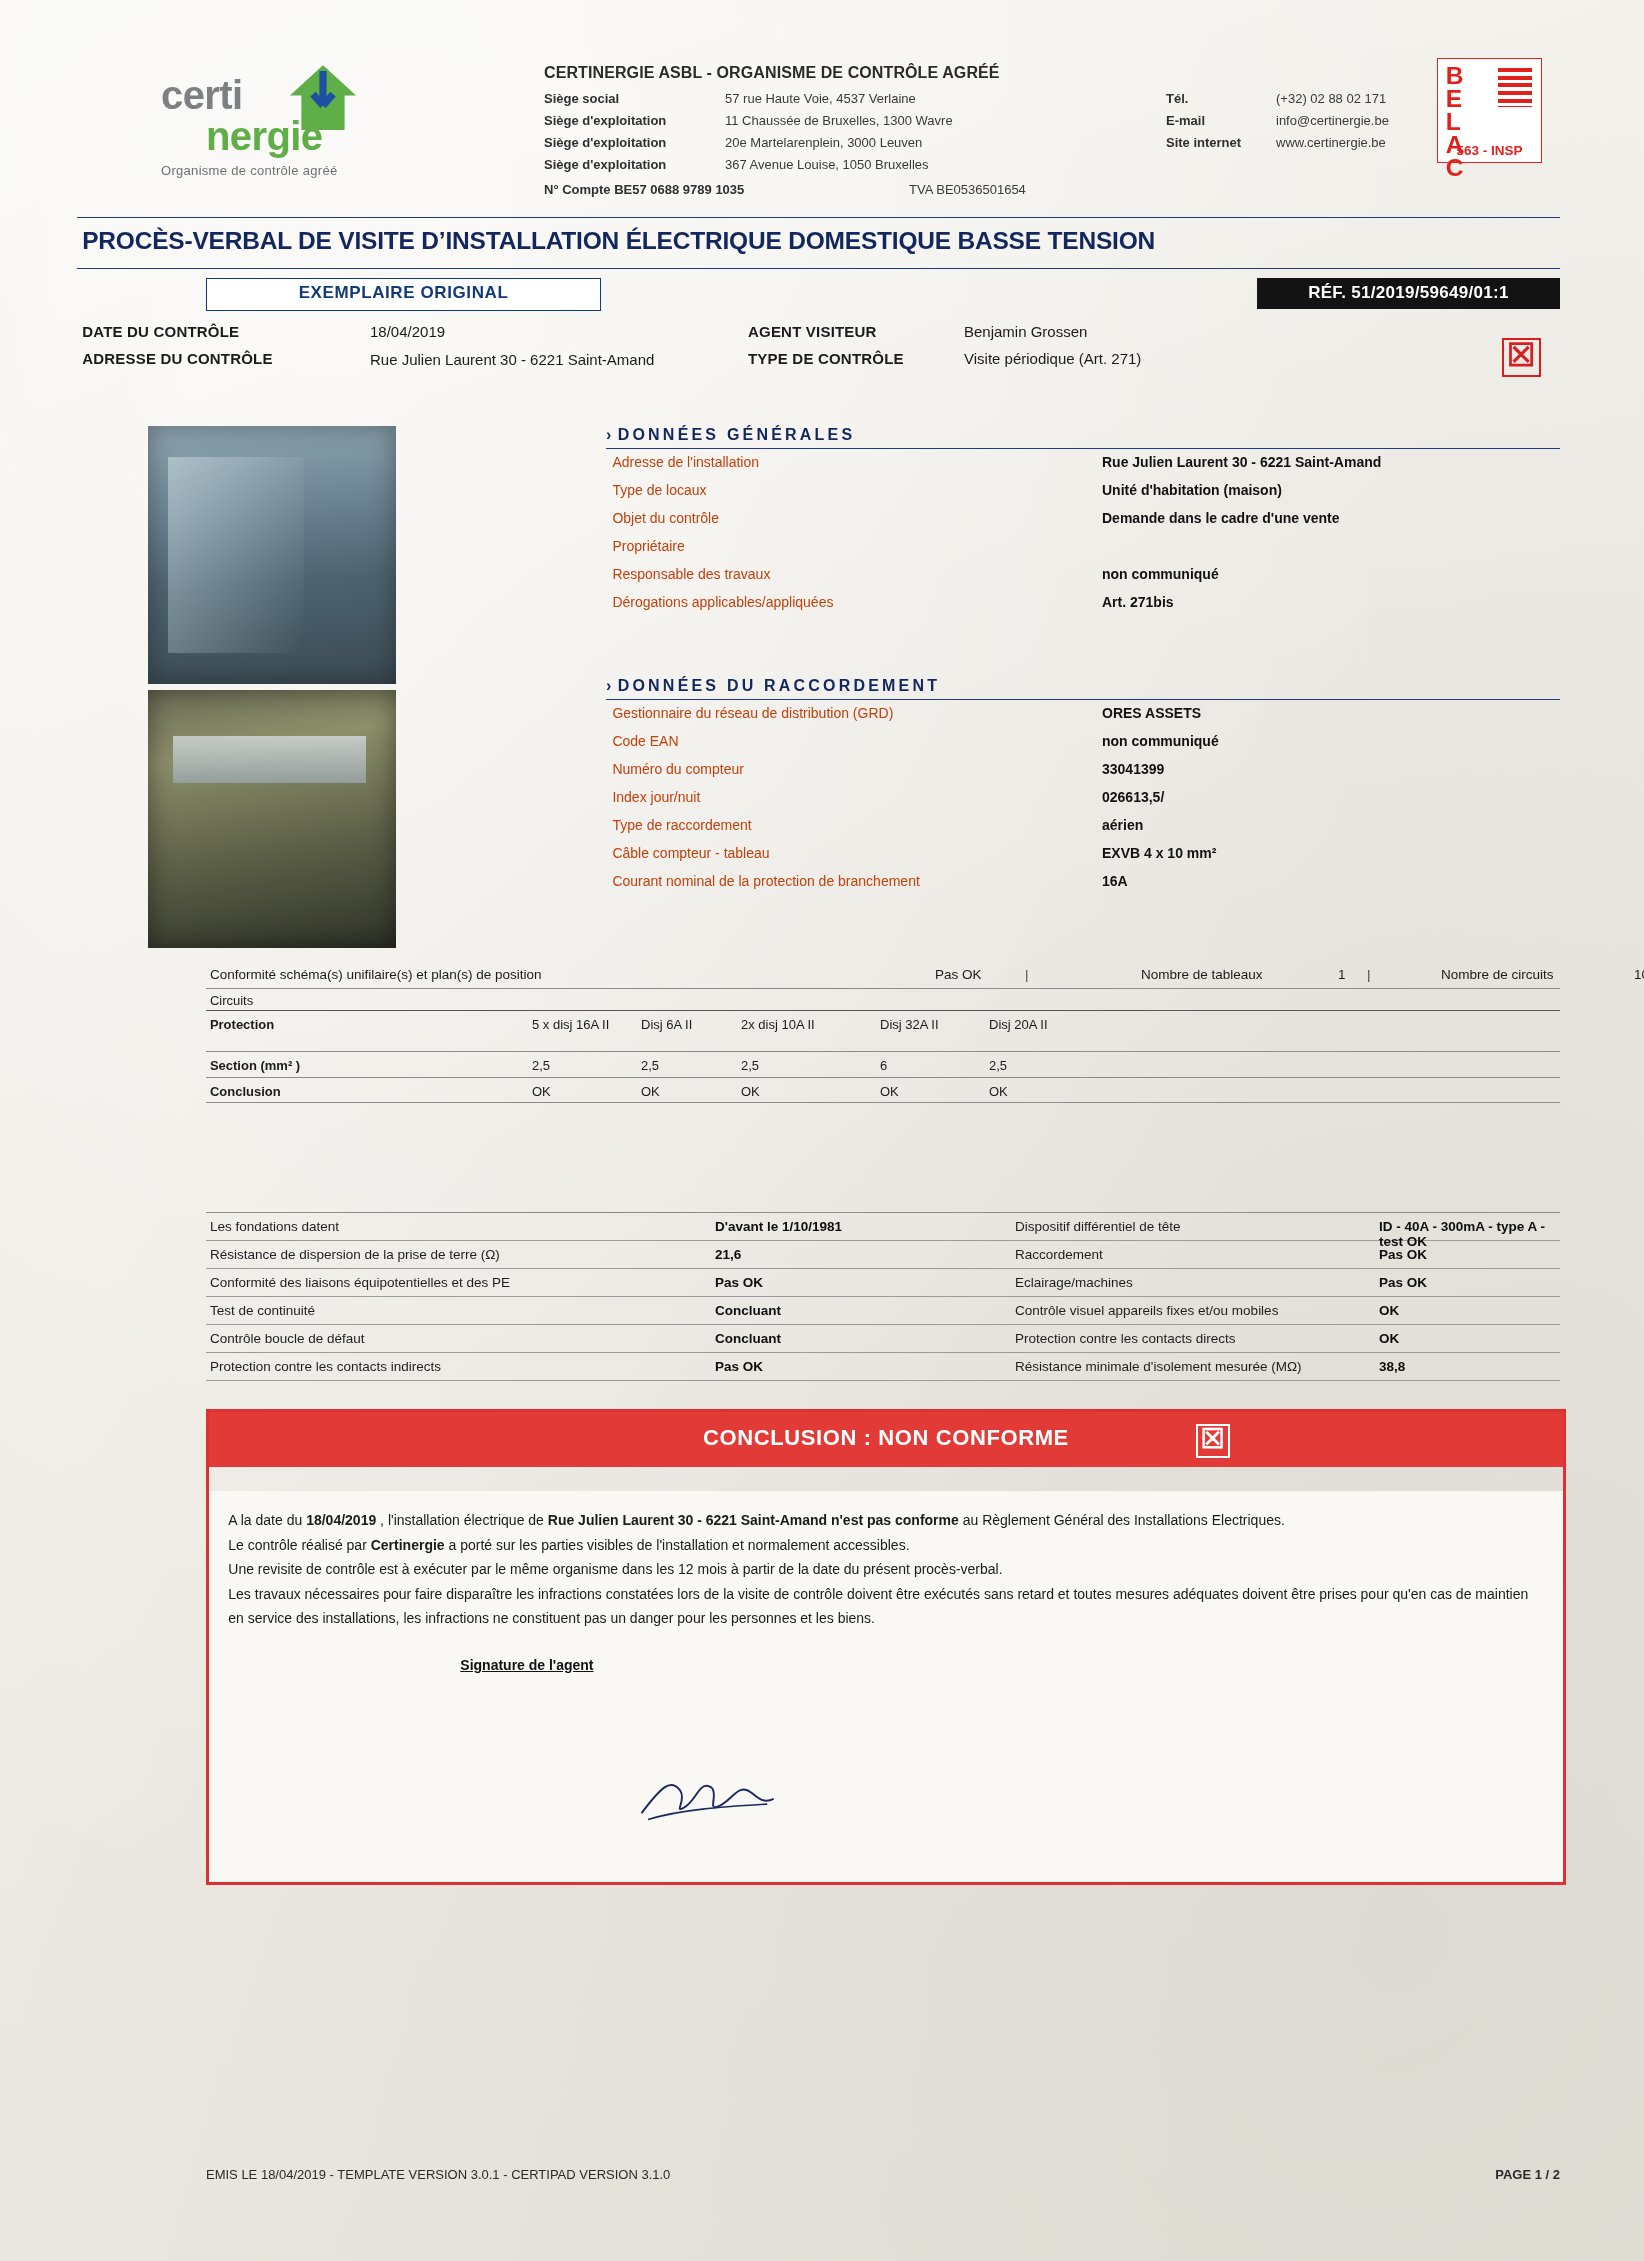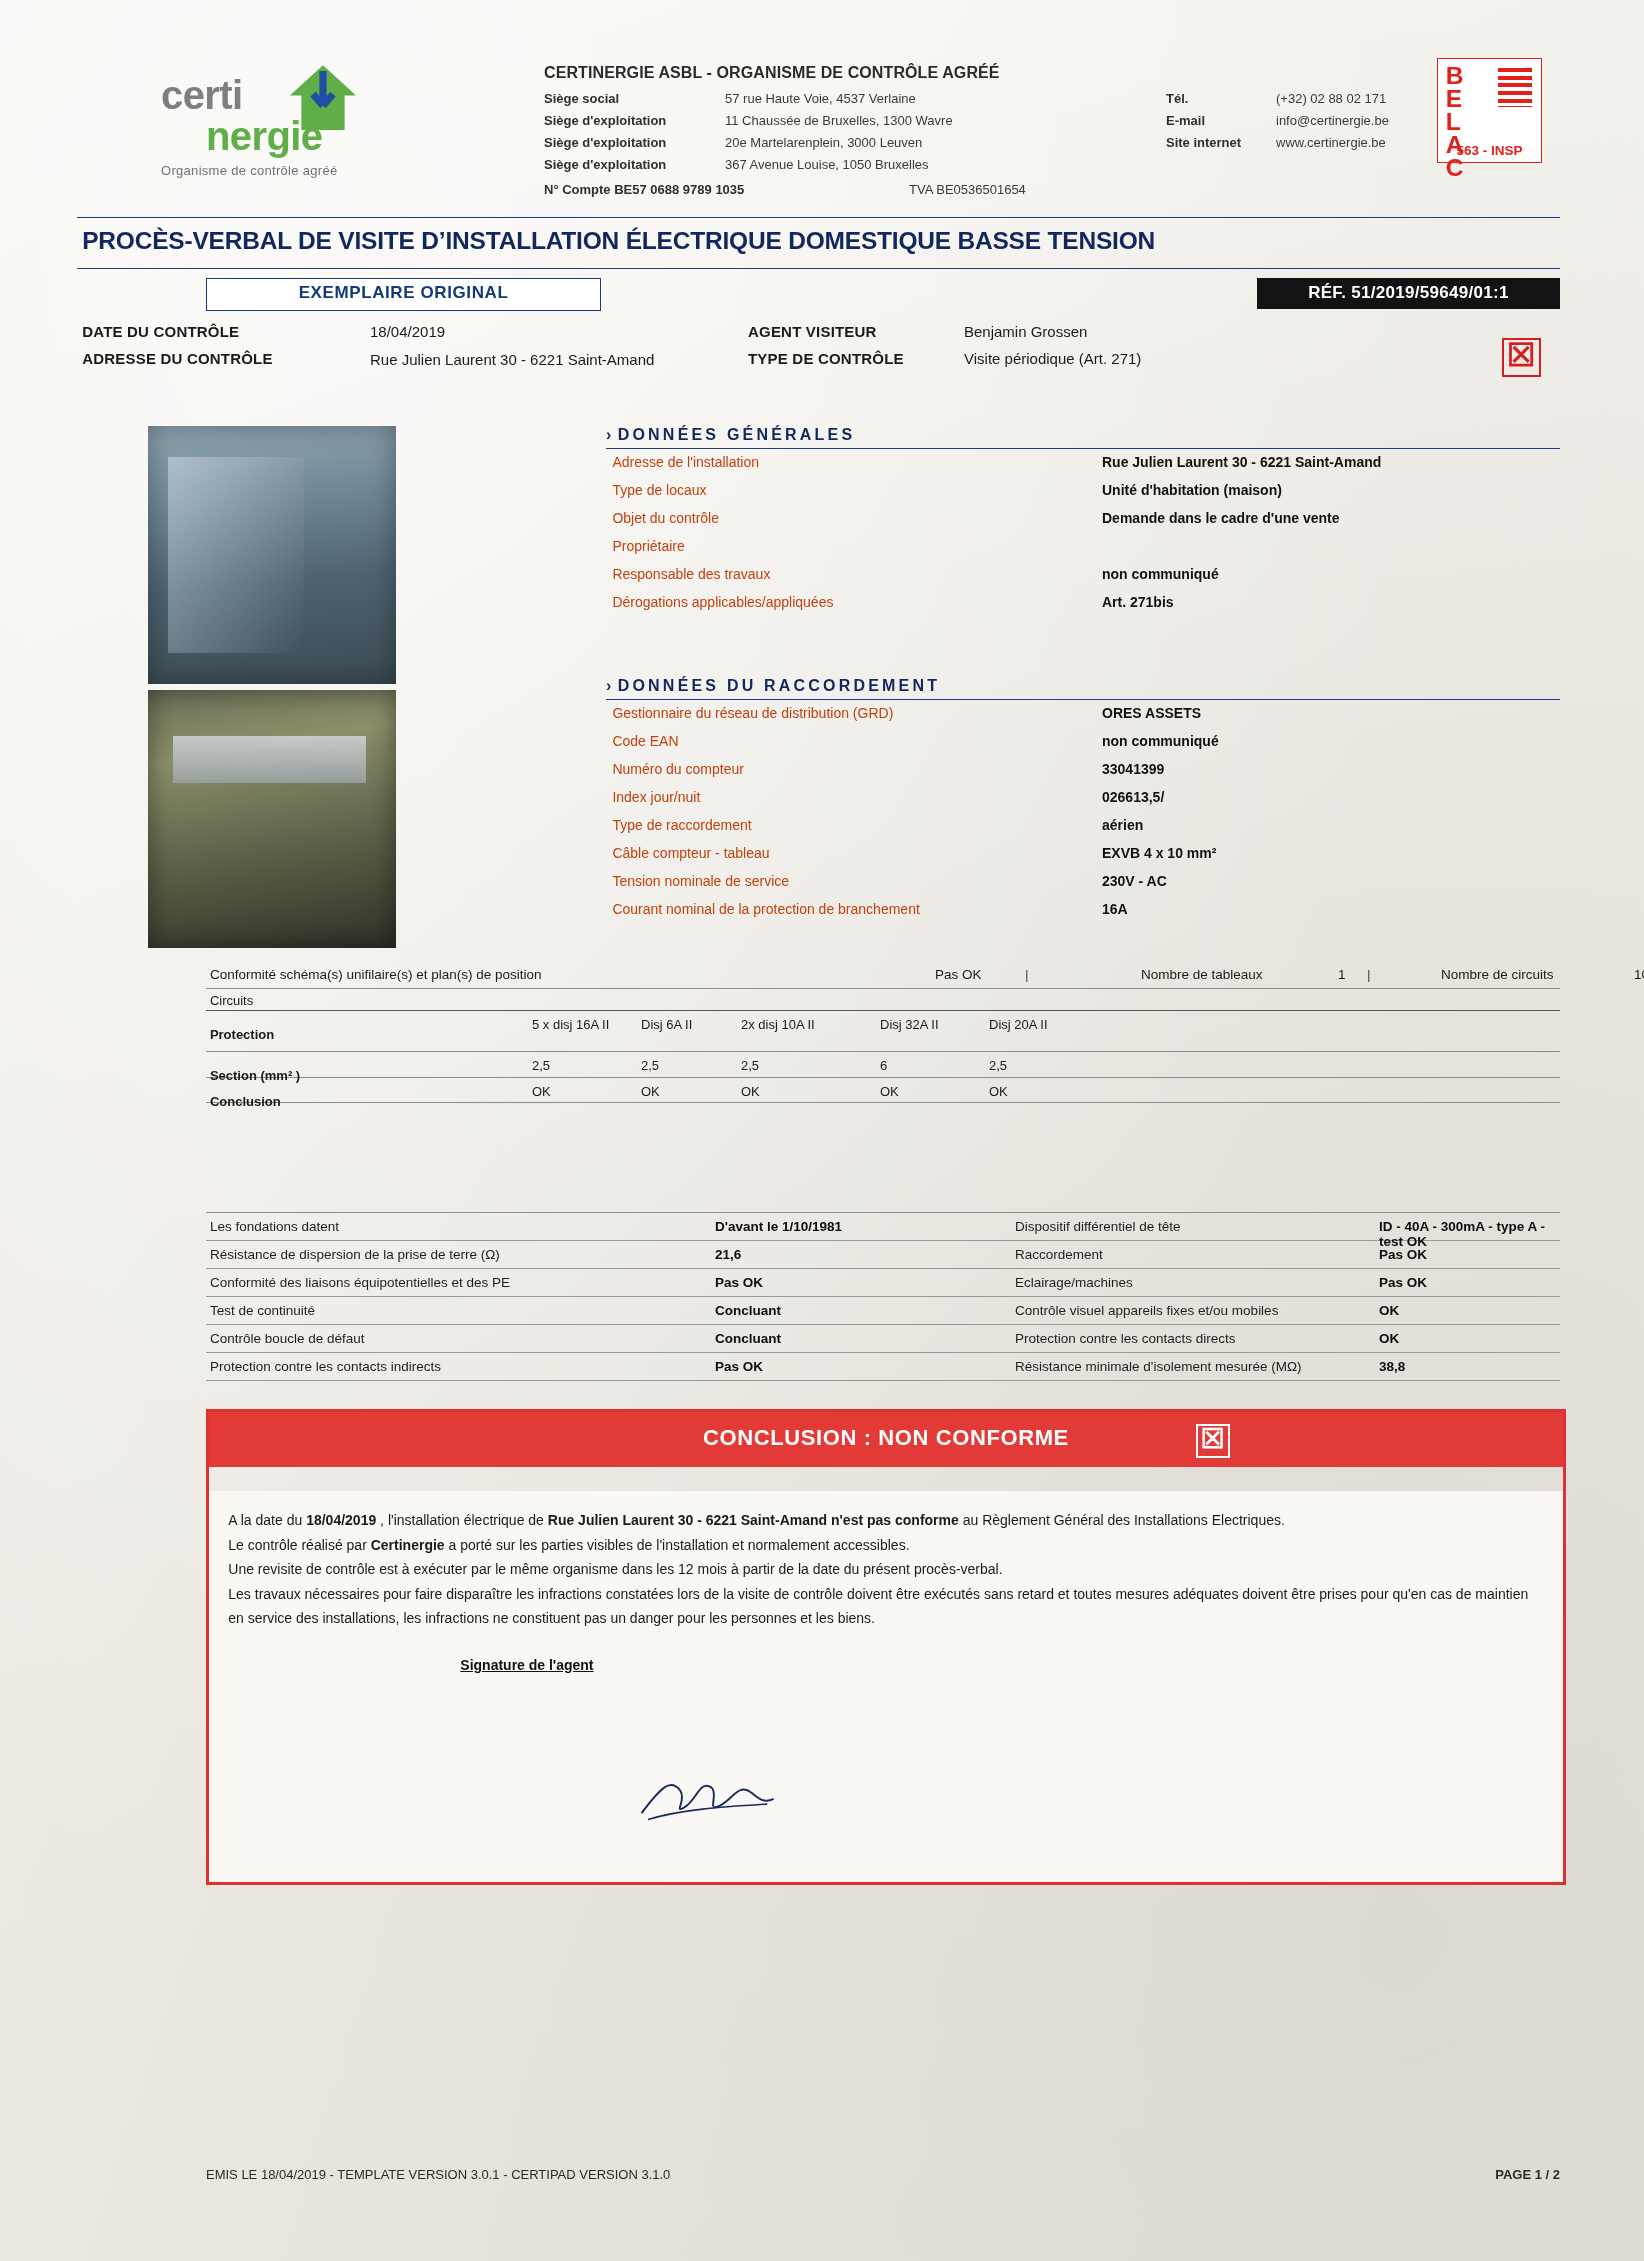--- a/index.html
+++ b/index.html
@@ -368,21 +368,21 @@
     padding: 3.9px 0 2.6px 3.9px;
     border-bottom: 1.3px solid #555;
   }
   .crow {
     position: relative;
     border-bottom: 0.6px solid #8d8d8d;
     font-size: 13px;
     color: #1b1b1b;
     min-height: 24.5px;
   }
-  .crow .lbl { position: absolute; left: 3.9px; top: 5.8px; font-weight: 700; margin-top: 10px; }
+  .crow .lbl { position: absolute; left: 3.9px; top: 5.8px; font-weight: 700; }
   .crow .c1 { position: absolute; left: 326px; top: 5.8px; width: 106px; line-height: 15.5px;}
   .crow .c2 { position: absolute; left: 435px; top: 5.8px; }
   .crow .c3 { position: absolute; left: 535px; top: 5.8px; }
   .crow .c4 { position: absolute; left: 674px; top: 5.8px; }
   .crow .c5 { position: absolute; left: 783px; top: 5.8px; }
   .crow.tall { min-height: 40px; }
 
   
   .res {
     position: absolute;
@@ -612,24 +612,20 @@
         </div>
         <div class="kv">
           <span class="k">Type de raccordement</span>
           <span class="v">aérien</span>
         </div>
         <div class="kv">
           <span class="k">Câble compteur - tableau</span>
           <span class="v">EXVB 4 x 10 mm²</span>
         </div>
         <div class="kv">
-          <span class="k">Tension nominale de service</span>
-          <span class="v">230V - AC</span>
-        </div>
-        <div class="kv">
           <span class="k">Courant nominal de la protection de branchement</span>
           <span class="v">16A</span>
         </div>
       </div>
 
       <div class="ctrl">
 
         <div class="confrow">
           <span class="a">Conformité schéma(s) unifilaire(s) et plan(s) de position</span>
           <span class="b">Pas OK</span>

